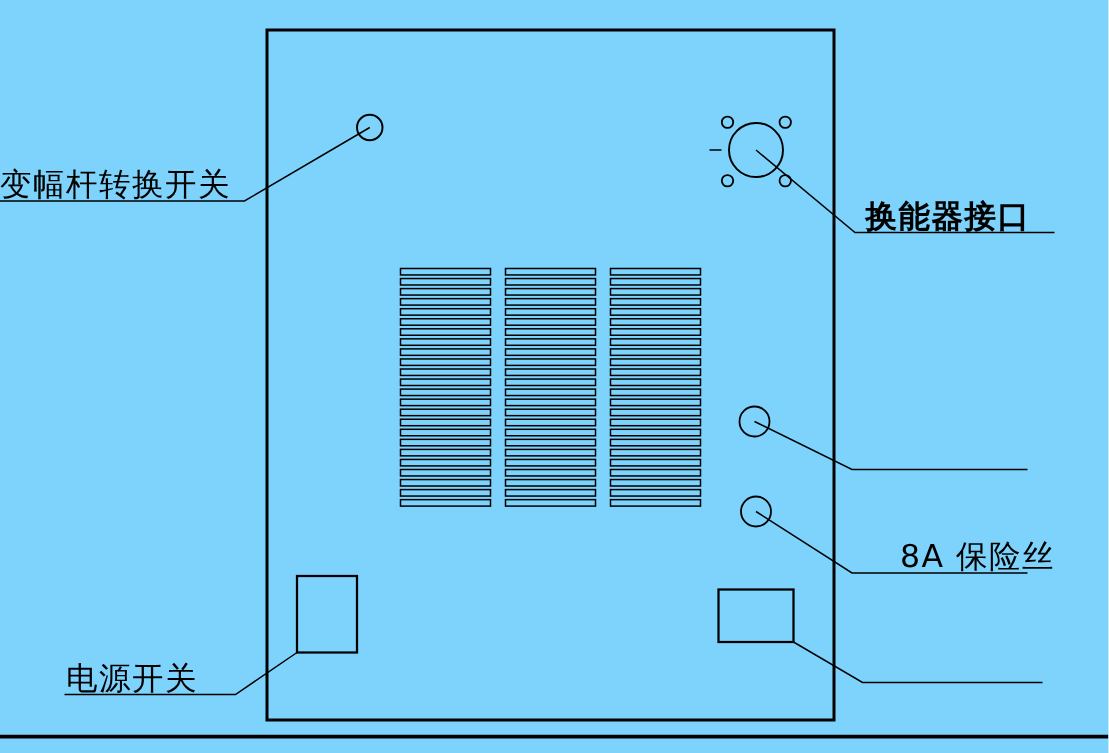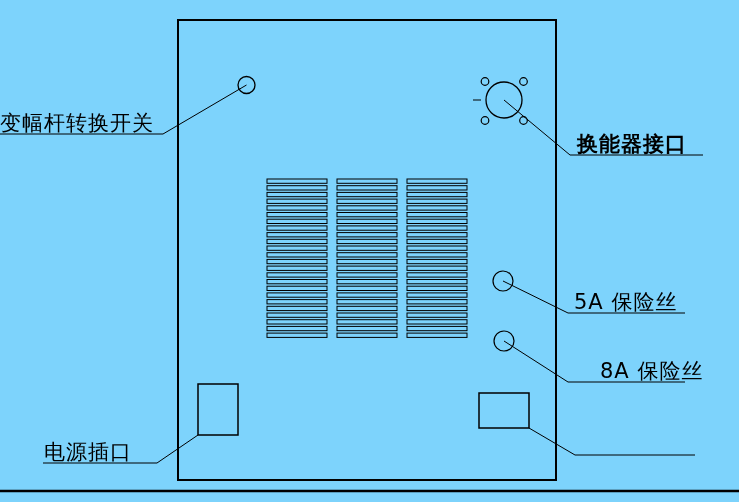--- a/index.html
+++ b/index.html
@@ -140,20 +140,19 @@
     <polyline points="43,463 157,463 198,435" fill="none" stroke="#000000" stroke-width="1"></polyline>
 
     <rect x="479" y="393" width="50" height="35" fill="none" stroke="#000000" stroke-width="1.5"></rect>
     <polyline points="529,428 575,455 695,455" fill="none" stroke="#000000" stroke-width="1"></polyline>
   </svg>
 
   <div class="callout-label" style="left:0px; top:112px;">变幅杆转换开关</div>
 
   <div class="callout-label" style="left:577px; top:133px;font-weight:bold;">换能器接口</div>
 
-  <div class="callout-label" style="left:574px; top:291px;">5A 保险丝</div>
 
   <div class="callout-label" style="left:574px; top:360px;margin-left:26px;">8A 保险丝</div>
 
-  <div class="callout-label" style="left:44px; top:441px;">电源插口</div>
+  <div class="callout-label" style="left:44px; top:441px;">电源开关</div>
 
 
 </div>
 
 </body></html>

